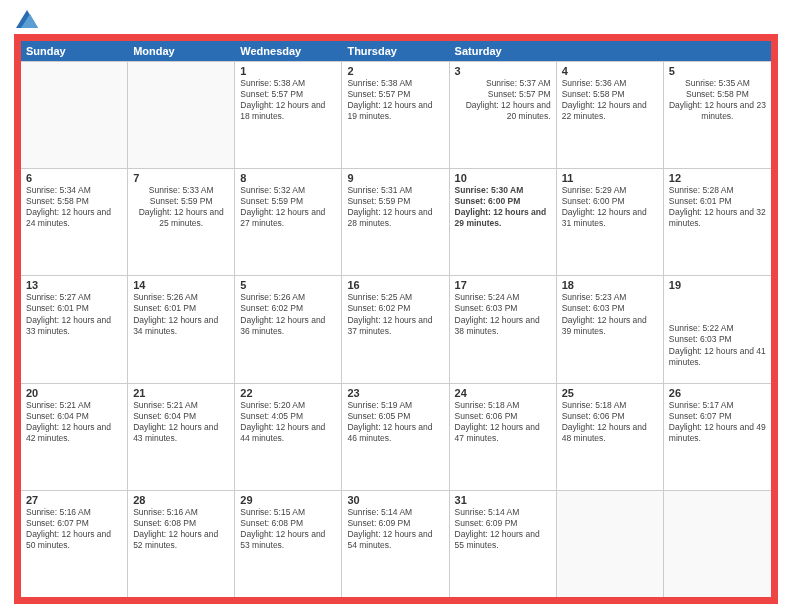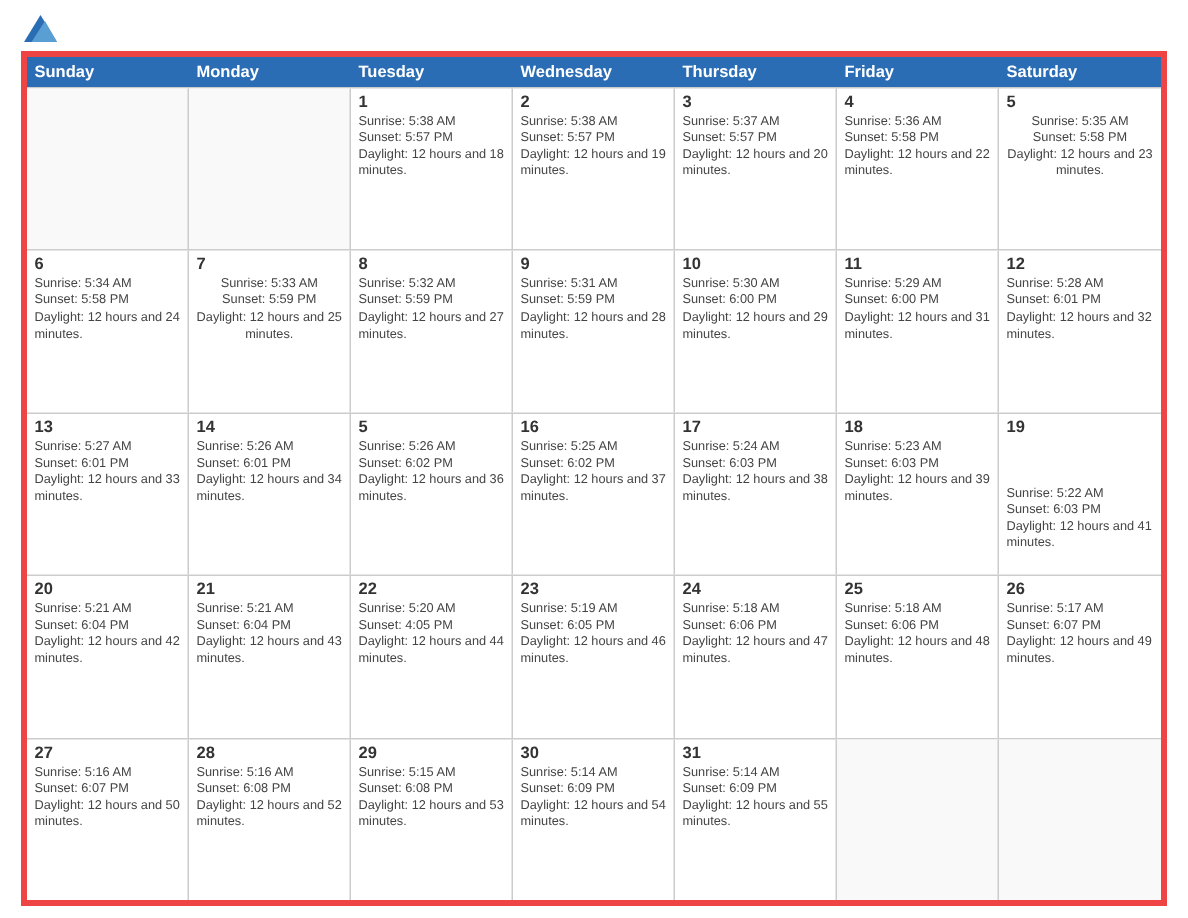--- a/index.html
+++ b/index.html
@@ -57,21 +57,21 @@
       line-height: 1.1;
     }
     .subtitle {
       font-size: 13px;
       color: #555;
     }
     .calendar {
       flex: 1;
       display: flex;
       flex-direction: column;
-      border: 4px solid #ef4444;
+      border: 7px solid #ef4444;
     }
     .cal-header {
       display: grid;
       grid-template-columns: repeat(7, 1fr);
       background: #2a6db5;
     }
     .cal-header-cell {
       color: #fff;
       font-size: 11px;
       font-weight: bold;
@@ -136,45 +136,43 @@
     <div class="title-section">
       <div class="month-title"></div>
       <div class="subtitle"></div>
     </div>
   </div>
 
   <div class="calendar">
     <div class="cal-header">
     <div class="cal-header-cell">Sunday</div>
         <div class="cal-header-cell">Monday</div>
-        <div class="cal-header-cell">Tuesday</div>
         <div class="cal-header-cell">Wednesday</div>
         <div class="cal-header-cell">Thursday</div>
-        <div class="cal-header-cell">Friday</div>
         <div class="cal-header-cell">Saturday</div>
       </div>
     <div class="cal-body">
     <div class="cal-row">
           <div class="cal-cell empty"></div>
           <div class="cal-cell empty"></div>
           <div class="cal-cell">
             <span class="day-num">1</span>
             <div class="day-info" style="white-space: pre-line;">Sunrise: 5:38 AM
 Sunset: 5:57 PM
 Daylight: 12 hours and 18 minutes.</div>
           </div>
           <div class="cal-cell">
             <span class="day-num">2</span>
             <div class="day-info" style="white-space: pre-line;">Sunrise: 5:38 AM
 Sunset: 5:57 PM
 Daylight: 12 hours and 19 minutes.</div>
           </div>
           <div class="cal-cell">
             <span class="day-num">3</span>
-            <div class="day-info" style="white-space: pre-line;">Sunrise: 5:37 AM
+            <div class="day-info" style="white-space: pre-line; text-align: right;">Sunrise: 5:37 AM
 Sunset: 5:57 PM
 Daylight: 12 hours and 20 minutes.</div>
           </div>
           <div class="cal-cell">
             <span class="day-num">4</span>
             <div class="day-info" style="white-space: pre-line;">Sunrise: 5:36 AM
 Sunset: 5:58 PM
 Daylight: 12 hours and 22 minutes.</div>
           </div>
           <div class="cal-cell">
@@ -204,21 +202,21 @@
 Daylight: 12 hours and 27 minutes.</div>
           </div>
           <div class="cal-cell">
             <span class="day-num">9</span>
             <div class="day-info" style="white-space: pre-line;">Sunrise: 5:31 AM
 Sunset: 5:59 PM
 Daylight: 12 hours and 28 minutes.</div>
           </div>
           <div class="cal-cell">
             <span class="day-num">10</span>
-            <div class="day-info" style="white-space: pre-line;">Sunrise: 5:30 AM
+            <div class="day-info" style="white-space: pre-line; font-weight: bold;">Sunrise: 5:30 AM
 Sunset: 6:00 PM
 Daylight: 12 hours and 29 minutes.</div>
           </div>
           <div class="cal-cell">
             <span class="day-num">11</span>
             <div class="day-info" style="white-space: pre-line;">Sunrise: 5:29 AM
 Sunset: 6:00 PM
 Daylight: 12 hours and 31 minutes.</div>
           </div>
           <div class="cal-cell">

